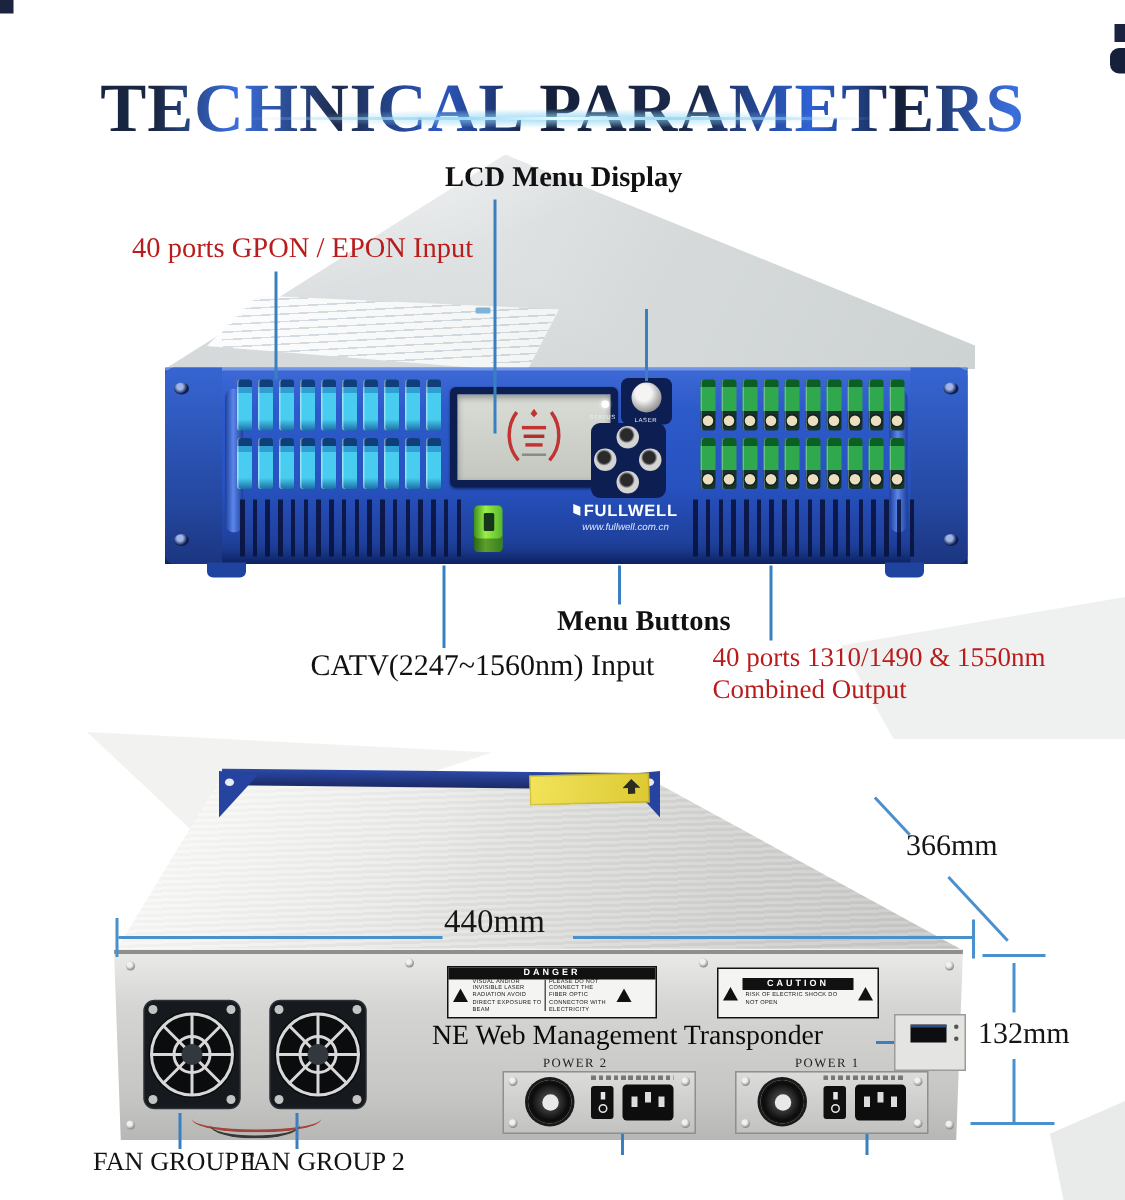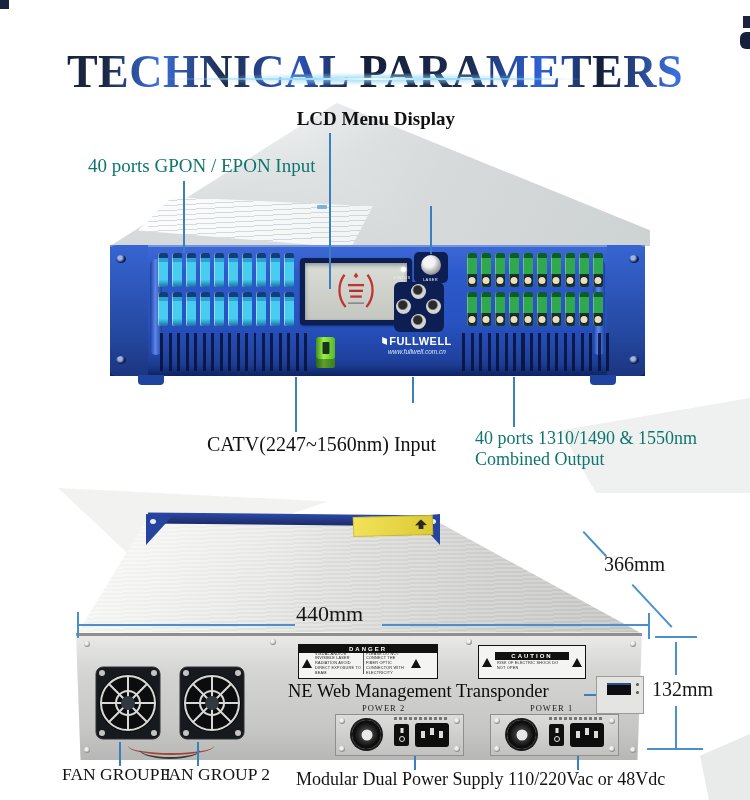--- a/index.html
+++ b/index.html
@@ -18,21 +18,21 @@
   .glow-wrap{position:absolute;left:120px;top:70px;width:510px;height:18px;}
   .glow-soft{position:absolute;left:0;top:0;width:100%;height:100%;
              background:radial-gradient(ellipse 50% 50% at 50% 50%,rgba(143,212,244,.85),rgba(143,212,244,0) 72%);}
   .glow-core{position:absolute;left:8%;top:8px;width:84%;height:2px;border-radius:2px;
              background:linear-gradient(90deg,rgba(90,170,230,0),#9adcf8 35%,#e8fbff 50%,#9adcf8 65%,rgba(90,170,230,0));}
 
   
   .cline{position:absolute;width:2px;background:#3a80c0;}
   .chline{position:absolute;height:2px;background:#3a80c0;}
   .lbl{position:absolute;color:#111;font-size:19px;white-space:nowrap;}
-  .lbl.red{color:#0f766e;}
+  .lbl.red{color:#b91c1c;}
   .lbl.center{text-align:right;font-weight:bold;}
 
   
   .front-top{position:absolute;left:110px;top:103px;width:540px;height:143px;
     background:linear-gradient(118deg,#eceeee 0%,#e2e5e6 35%,#d6dadb 60%,#cdd2d3 100%);
     clip-path:polygon(42% 0%,100% 89%,100% 100%,0% 100%);}
   .front-top .facet{position:absolute;inset:0;
     background:linear-gradient(160deg,rgba(255,255,255,.65) 0%,rgba(255,255,255,0) 40%),
                linear-gradient(40deg,rgba(120,130,135,.18) 0%,rgba(255,255,255,0) 45%);}
   .spec-paper{position:absolute;left:138px;top:190px;width:242px;height:58px;
@@ -293,20 +293,21 @@
 
   <div class="cline" style="left:329px;top:133px;height:156px;"></div>
   <div class="cline" style="left:183px;top:181px;height:72px;"></div>
   <div class="cline" style="left:430px;top:206px;height:48px;"></div>
   <div class="cline" style="left:412px;top:377px;height:26px;"></div>
   <div class="cline" style="left:295px;top:377px;height:55px;"></div>
   <div class="cline" style="left:513px;top:377px;height:50px;"></div>
 
   <div class="lbl center" style="left:255px;top:108px;width:200px;">LCD Menu Display</div>
   <div class="lbl red" style="left:88px;top:155px;">40 ports GPON / EPON Input</div>
+  <div class="lbl center" style="left:337px;top:404px;width:150px;">Menu Buttons</div>
   <div class="lbl" style="left:207px;top:433px;font-size:20px;">CATV(2247~1560nm) Input</div>
   <div class="lbl red" style="left:475px;top:428px;font-size:18px;text-align:right;">40 ports 1310/1490 &amp; 1550nm</div>
   <div class="lbl red" style="left:475px;top:449px;font-size:18px;">Combined Output</div>
 
   <div class="wedge-rear-tl"></div>
   <div class="wedge-rear-br"></div>
 
   <div class="rear-top">
       <div class="sheen"></div>
     </div>
@@ -424,14 +425,13 @@
   <div class="dline" style="left:675px;top:706px;width:2px;height:42px;"></div>
   <div class="dline" style="left:647px;top:748px;width:56px;height:2px;"></div>
 
   <div class="cline" style="left:119px;top:742px;height:24px;"></div>
   <div class="cline" style="left:197px;top:742px;height:24px;"></div>
   <div class="cline" style="left:414px;top:756px;height:14px;"></div>
   <div class="cline" style="left:577px;top:756px;height:14px;"></div>
 
   <div class="bottom-lbl" style="left:62px;top:764px;">FAN GROUP 1</div>
   <div class="bottom-lbl" style="left:160px;top:764px;">FAN GROUP 2</div>
-  <div class="bottom-lbl" style="left:296px;top:769px;font-size:18px;">Modular Dual Power Supply 110/220Vac or 48Vdc</div>
 </div>
 
 </body></html>

